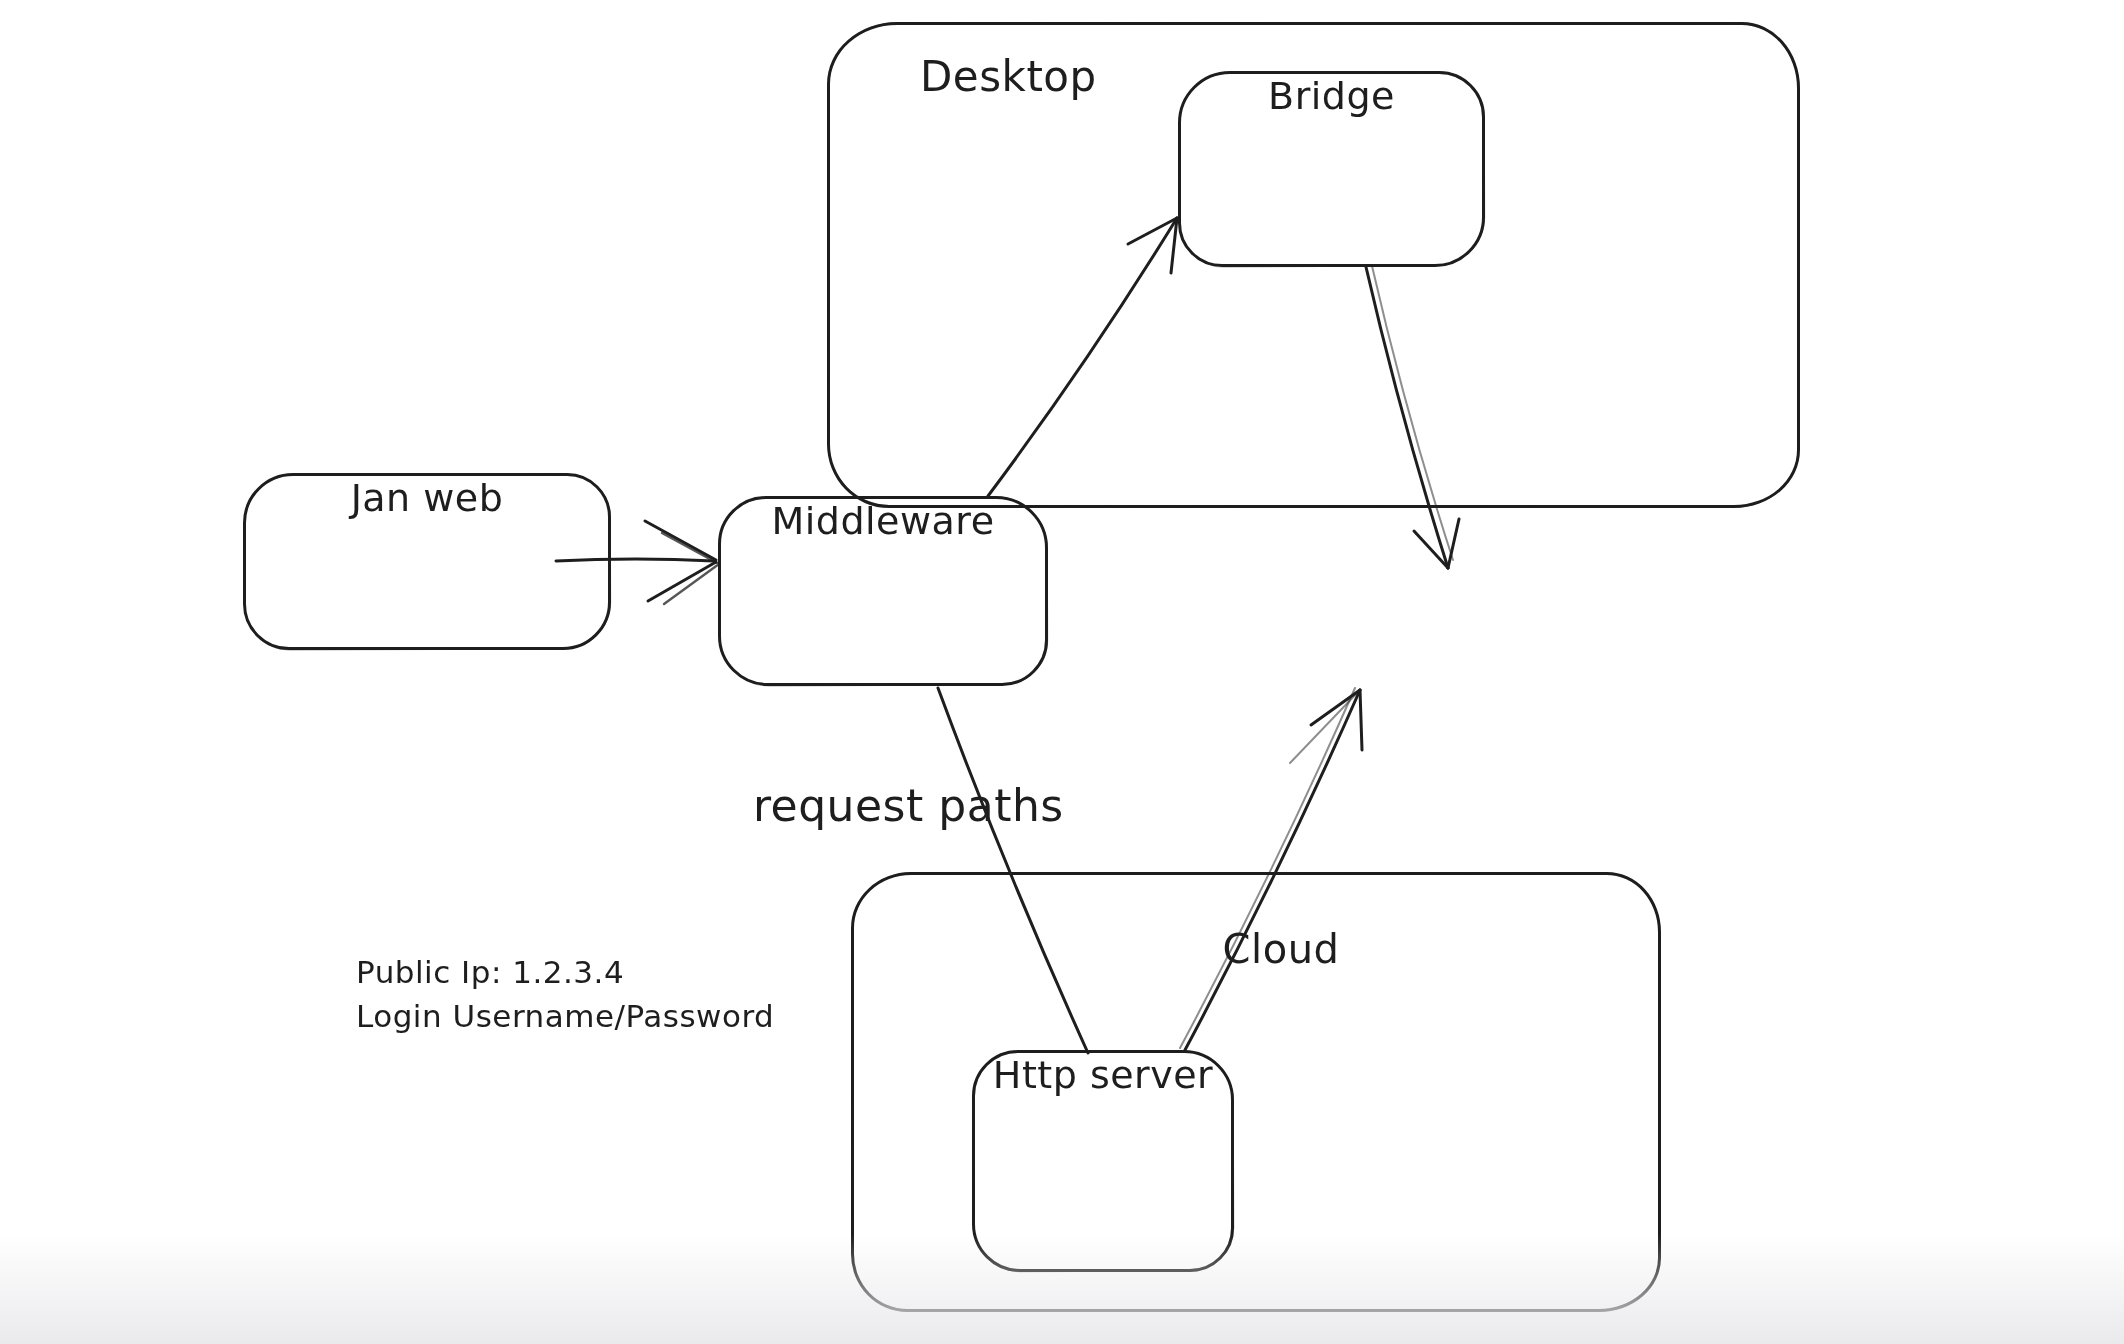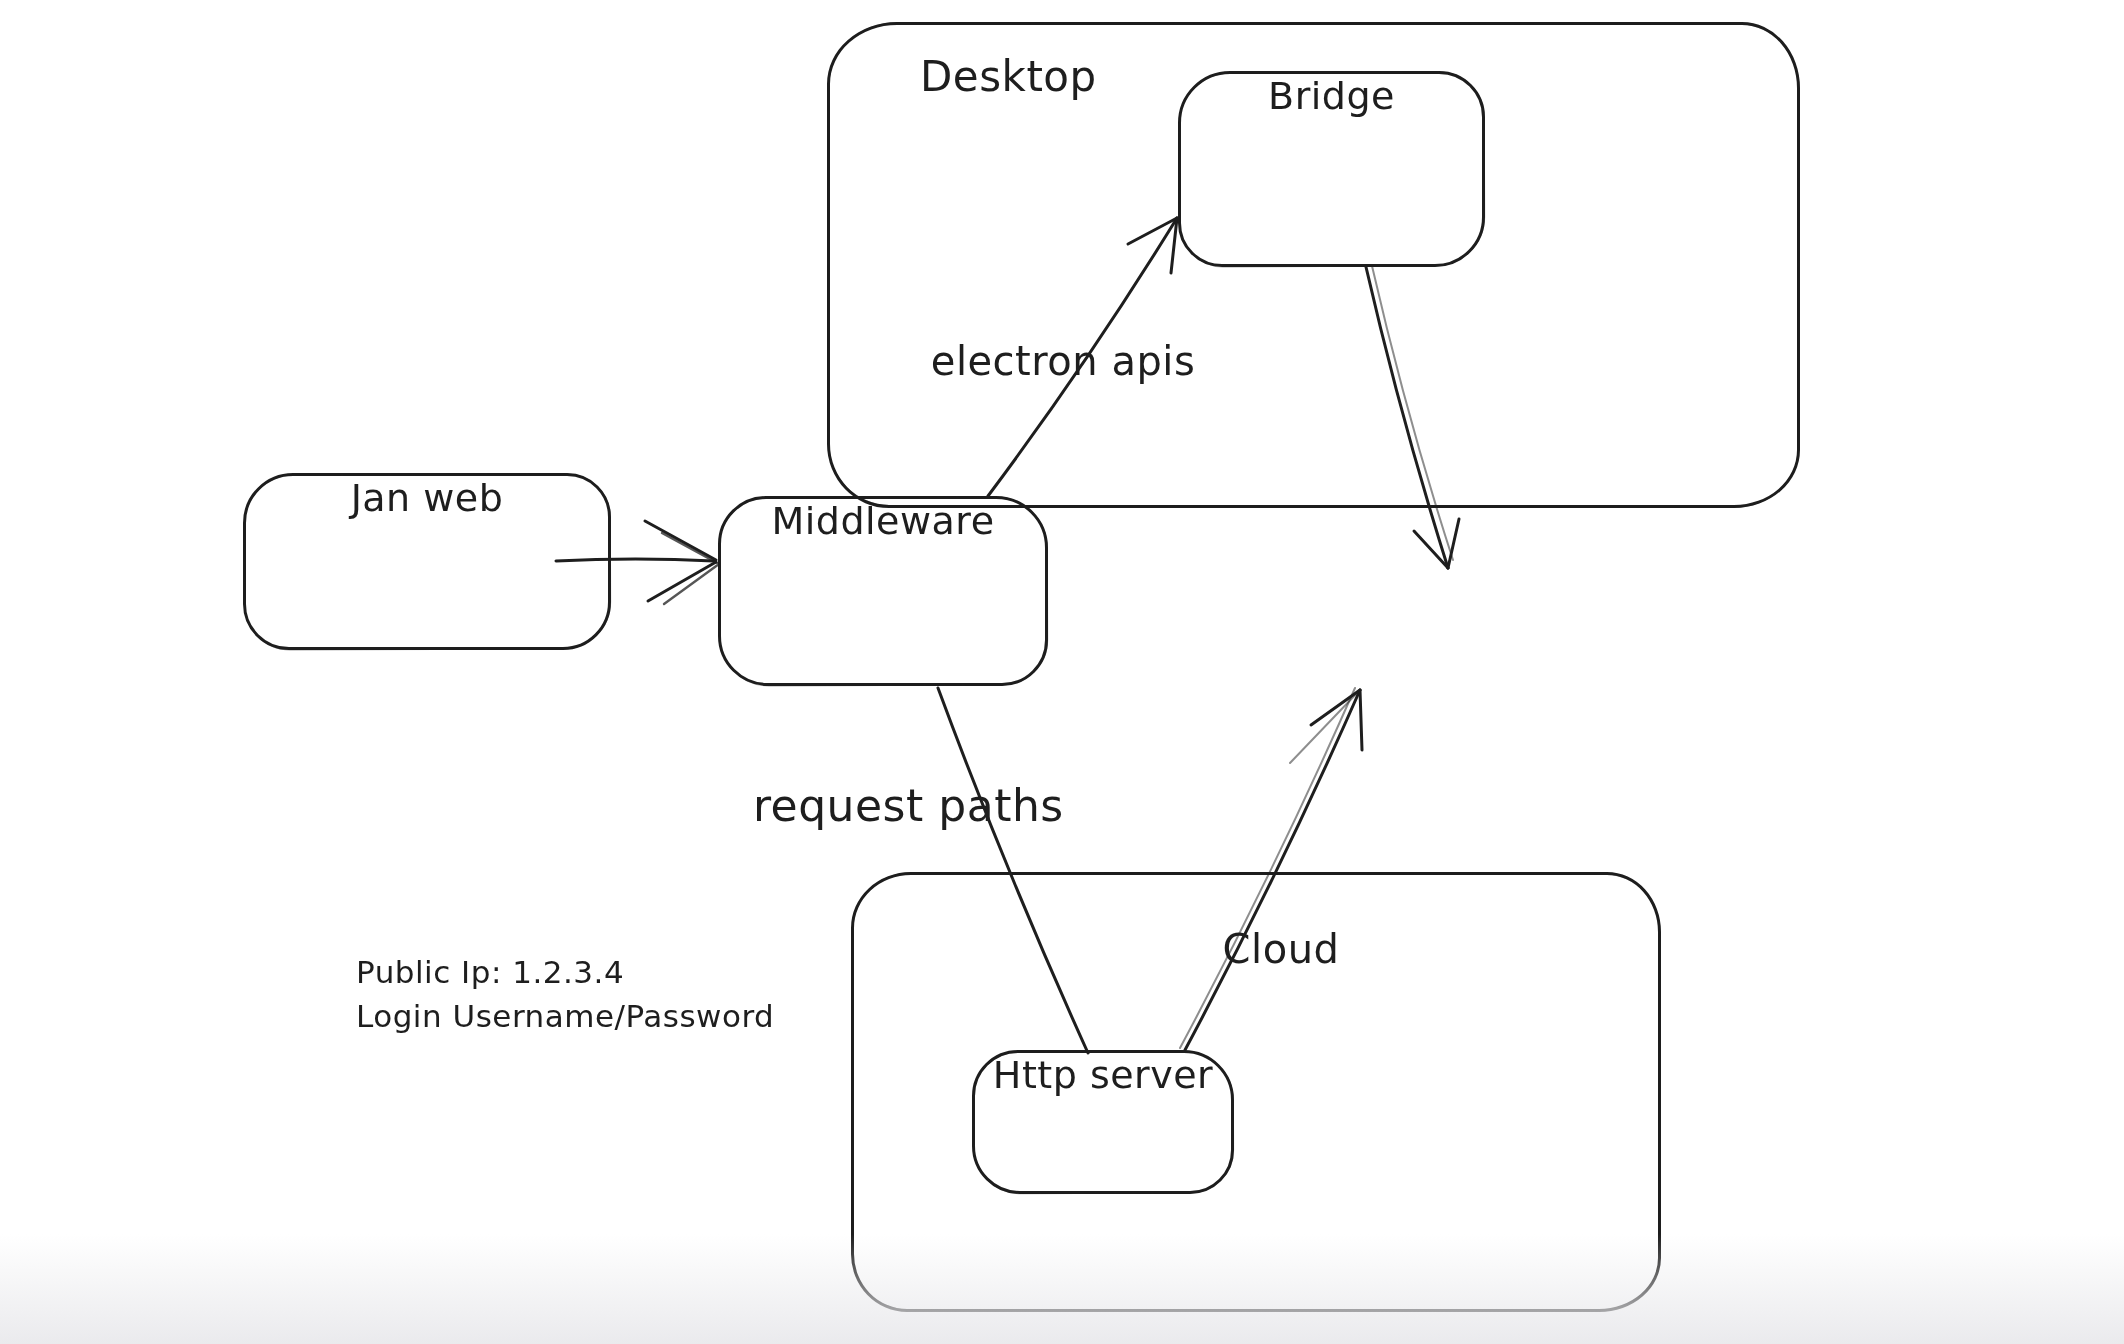--- a/index.html
+++ b/index.html
@@ -47,21 +47,21 @@
   #g-cloud   { left:851px; top:872px; width:810px; height:440px;
                border-radius:60px 54px 62px 56px / 56px 60px 54px 58px; }
 
   #lbl-desktop { left:920px;  top:52px;  width:250px; text-align:left; font-size:42px; }
   #lbl-cloud   { left:1181px; top:926px; width:200px; text-align:center; font-size:40px; }
 
   #n-janweb     { left:243px;  top:473px;  width:368px; height:177px; border-radius:50px 44px 48px 46px; }
   #n-middleware { left:718px;  top:496px;  width:330px; height:190px; border-radius:48px 52px 46px 50px; }
   #n-bridge     { left:1178px; top:71px;   width:307px; height:196px; border-radius:52px 46px 50px 44px; }
   #n-plugins    { left:1344px; top:566px;  width:216px; height:122px; border-radius:34px 30px 36px 32px; }
-  #n-httpserver { left:972px;  top:1050px; width:262px; height:144px; border-radius:46px 50px 44px 48px; }
+  #n-httpserver { left:972px;  top:1050px; width:262px; height:222px; border-radius:46px 50px 44px 48px; }
 
   #edge-label-electron { left:923px; top:338px; width:280px; text-align:center; font-size:40px; }
   #edge-label-request  { left:753px; top:780px; width:280px; text-align:center; font-size:44px; }
 
   #annotations { position:absolute; left:356px; top:950px; font-size:31px; line-height:1.42; letter-spacing:.5px; }
 
   .fade-bottom {
     position:absolute; left:0; right:0; bottom:0; height:110px; pointer-events:none;
     background:linear-gradient(180deg, rgba(233,233,236,0) 0%, rgba(233,233,236,.95) 100%);
   }
@@ -113,21 +113,20 @@
   <div class="node" id="n-middleware">
     <span class="label">Middleware</span>
   </div>
   <div class="node" id="n-bridge">
     <span class="label">Bridge</span>
   </div>
   <div class="node" id="n-httpserver">
     <span class="label">Http server</span>
   </div>
 
-  <div class="floating-label" id="edge-label-electron">electron apis</div>
   <div class="floating-label" id="edge-label-request">request paths</div>
 
   <div id="annotations">
     <div>Public Ip: 1.2.3.4</div>
     <div>Login Username/Password</div>
   </div>
 
   <div class="fade-bottom"></div>
 </div>
 

